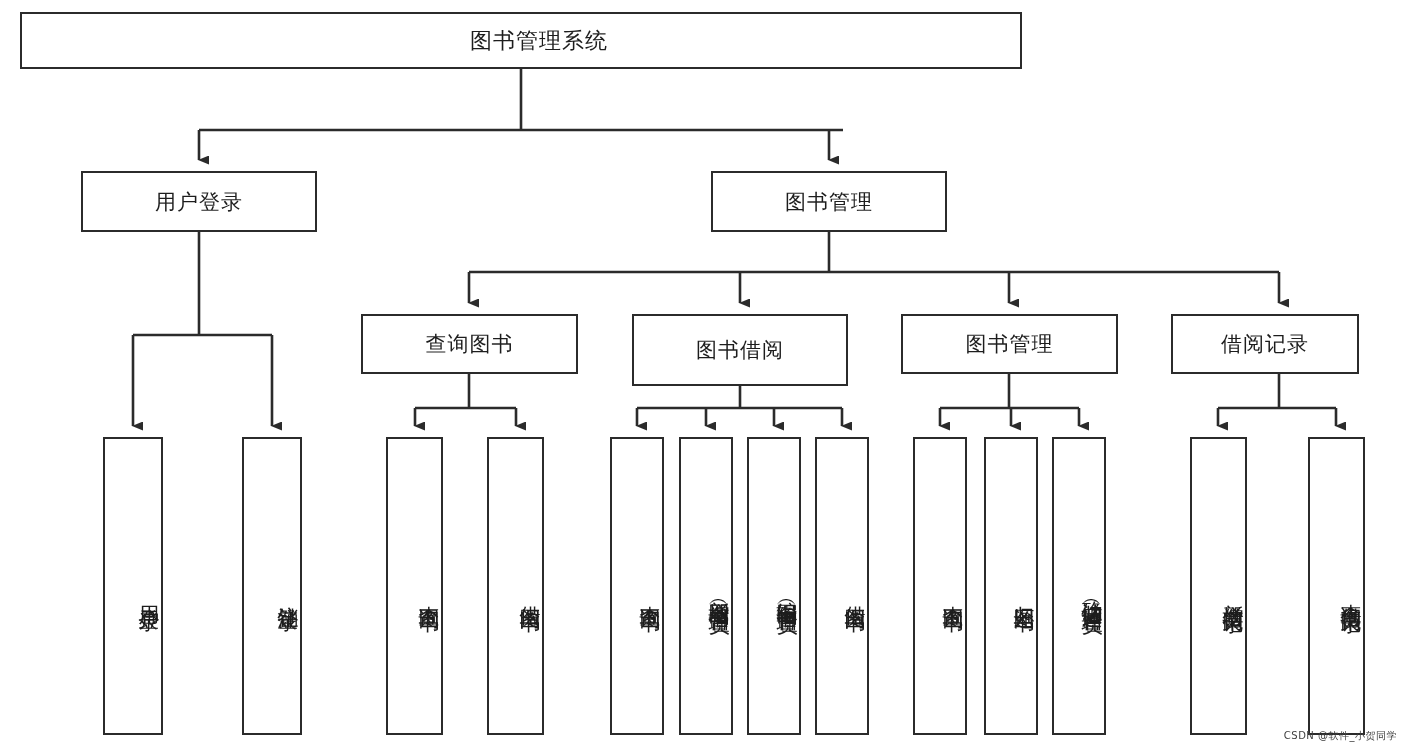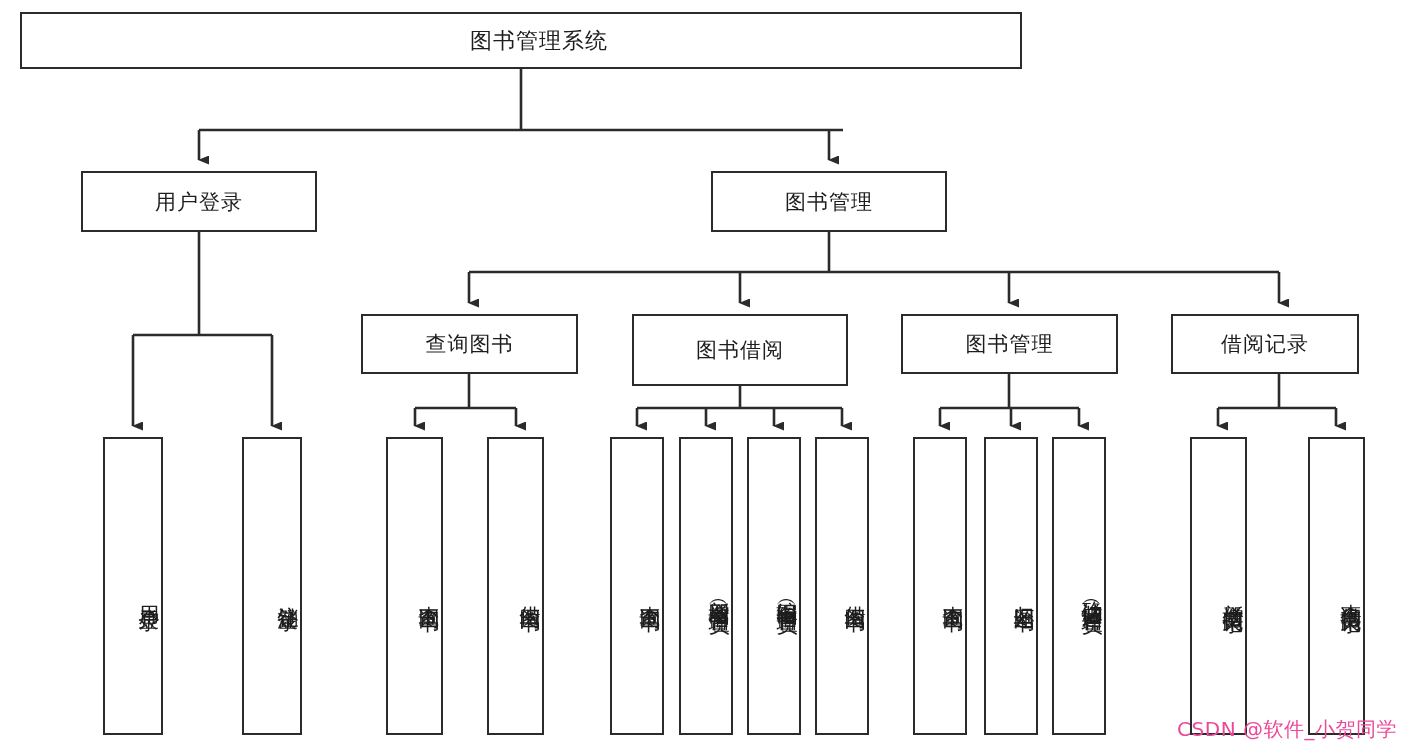--- a/index.html
+++ b/index.html
@@ -9,21 +9,21 @@
   svg#wires{position:absolute;left:0;top:0;width:1405px;height:747px;}
   .node{position:absolute;box-sizing:border-box;background:#ffffff;
         border:2.5px solid #2b2b2b;display:flex;align-items:center;
         justify-content:center;color:#1d1d1d;}
   .node.h{font-size:21px;letter-spacing:1px;}
   .node.root{font-size:22px;padding-left:36px;}
   .node.v{writing-mode:vertical-rl;text-orientation:upright;
           font-size:21px;line-height:1.18;letter-spacing:2px;
           padding-top:14px;align-items:flex-start;justify-content:center;}
   .node.v span{writing-mode:vertical-rl;text-orientation:upright;display:block;}
-  .wm{position:absolute;right:8px;bottom:4px;font-size:20px;color:#ec4899;
+  .wm{position:absolute;right:8px;bottom:4px;font-size:10px;color:#404040;
       letter-spacing:.5px;white-space:nowrap;text-align:right;}
 </style>
 </head>
 <body>
 
 <div id="stage">
 
   <svg id="wires" viewBox="0 0 1405 747" preserveAspectRatio="none">
     <defs>
       <marker id="ah" markerWidth="9" markerHeight="11" refX="4.5" refY="10" orient="auto" markerUnits="userSpaceOnUse">

